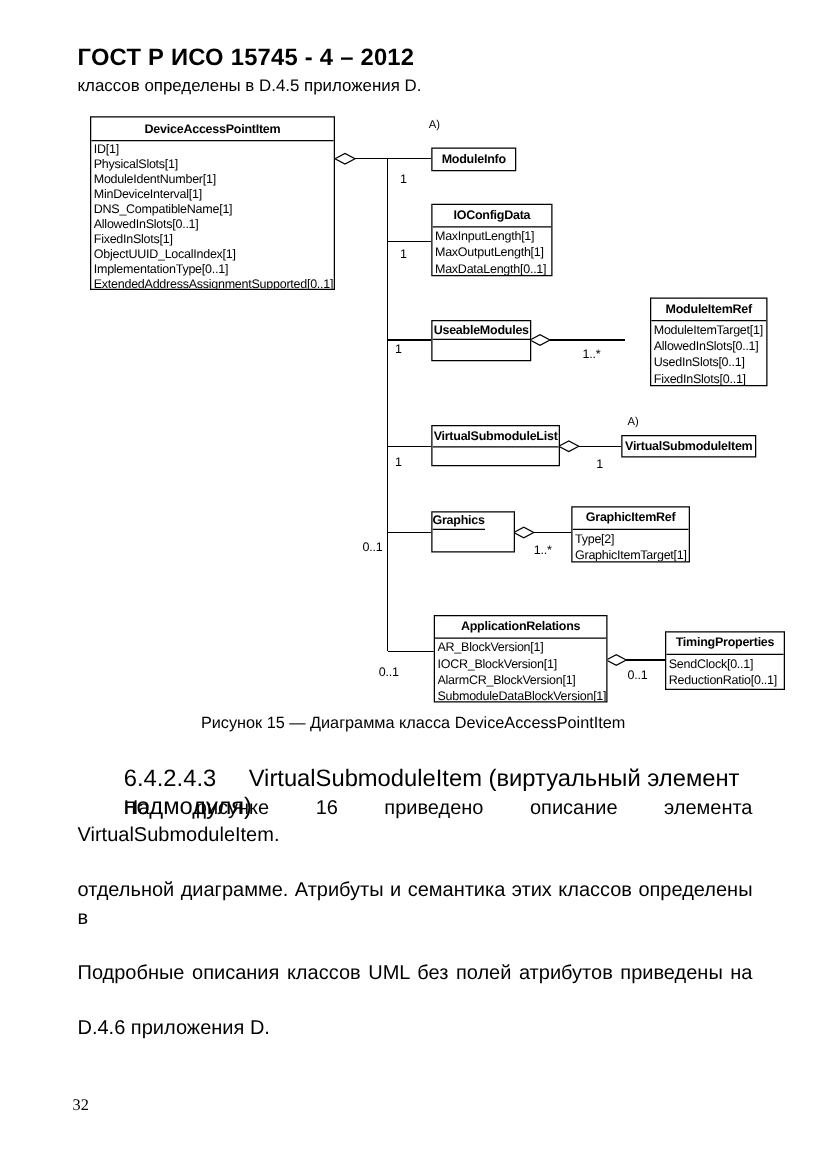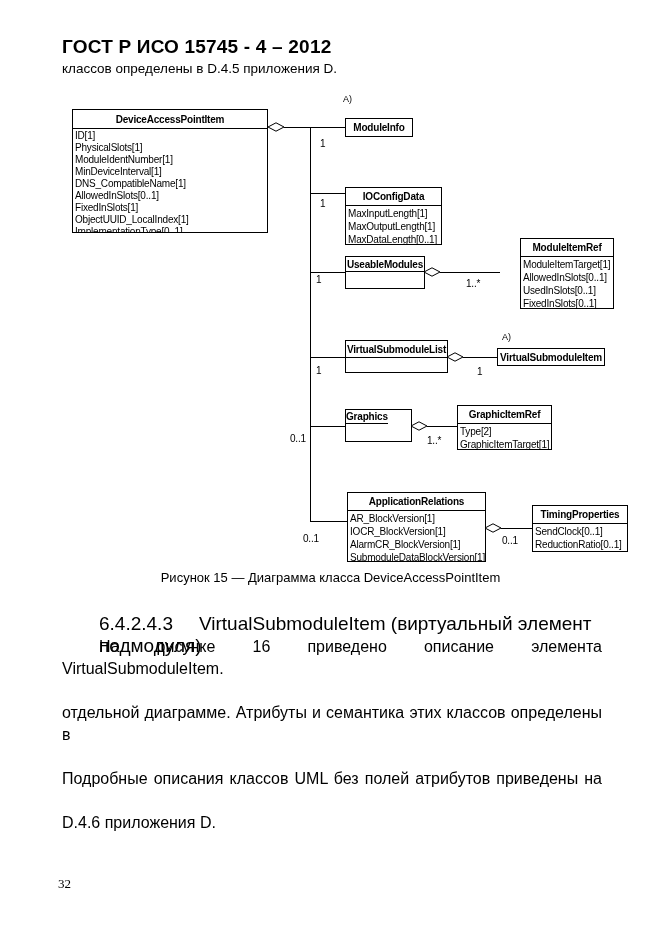--- a/index.html
+++ b/index.html
@@ -64,41 +64,41 @@
     <line x1="463" y1="357" x2="497" y2="357"></line>
     <line x1="427" y1="426" x2="457" y2="426"></line>
     <line x1="501" y1="528" x2="532" y2="528"></line>
     <polygon points="268,127 276,122.8 284,127 276,131.2"></polygon>
     <polygon points="424,272 432,267.8 440,272 432,276.2"></polygon>
     <polygon points="447,357 455,352.8 463,357 455,361.2"></polygon>
     <polygon points="411,426 419,421.8 427,426 419,430.2"></polygon>
     <polygon points="485,528 493,523.8 501,528 493,532.2"></polygon>
   </svg>
 
-  <div class="cls dap" style="left:72px; top:93px; width:196px; height:124px;margin-top:16px;">
+  <div class="cls dap" style="left:72px; top:93px; width:196px; height:139px;">
     <div class="ctitle divider">DeviceAccessPointItem</div>
     <div class="cattrs">
         <div>ID[1]</div>
         <div>PhysicalSlots[1]</div>
         <div>ModuleIdentNumber[1]</div>
         <div>MinDeviceInterval[1]</div>
         <div>DNS_CompatibleName[1]</div>
         <div>AllowedInSlots[0..1]</div>
         <div>FixedInSlots[1]</div>
         <div>ObjectUUID_LocalIndex[1]</div>
         <div>ImplementationType[0..1]</div>
         <div>ExtendedAddressAssignmentSupported[0..1]</div>
       </div>
   </div>
 
   <div class="cls" style="left:345px; top:118px; width:68px; height:19px;">
     <div class="ctitle">ModuleInfo</div>
   </div>
 
-  <div class="cls" style="left:345px; top:163px; width:97px; height:58px;margin-top:24px;">
+  <div class="cls" style="left:345px; top:163px; width:97px; height:58px;">
     <div class="ctitle divider">IOConfigData</div>
     <div class="cattrs">
         <div>MaxInputLength[1]</div>
         <div>MaxOutputLength[1]</div>
         <div>MaxDataLength[0..1]</div>
       </div>
   </div>
 
   <div class="cls" style="left:345px; top:256px; width:80px; height:33px; display:flex; flex-direction:column;">
     <div class="ctitle divider" style="height:14px;">UseableModules</div>

